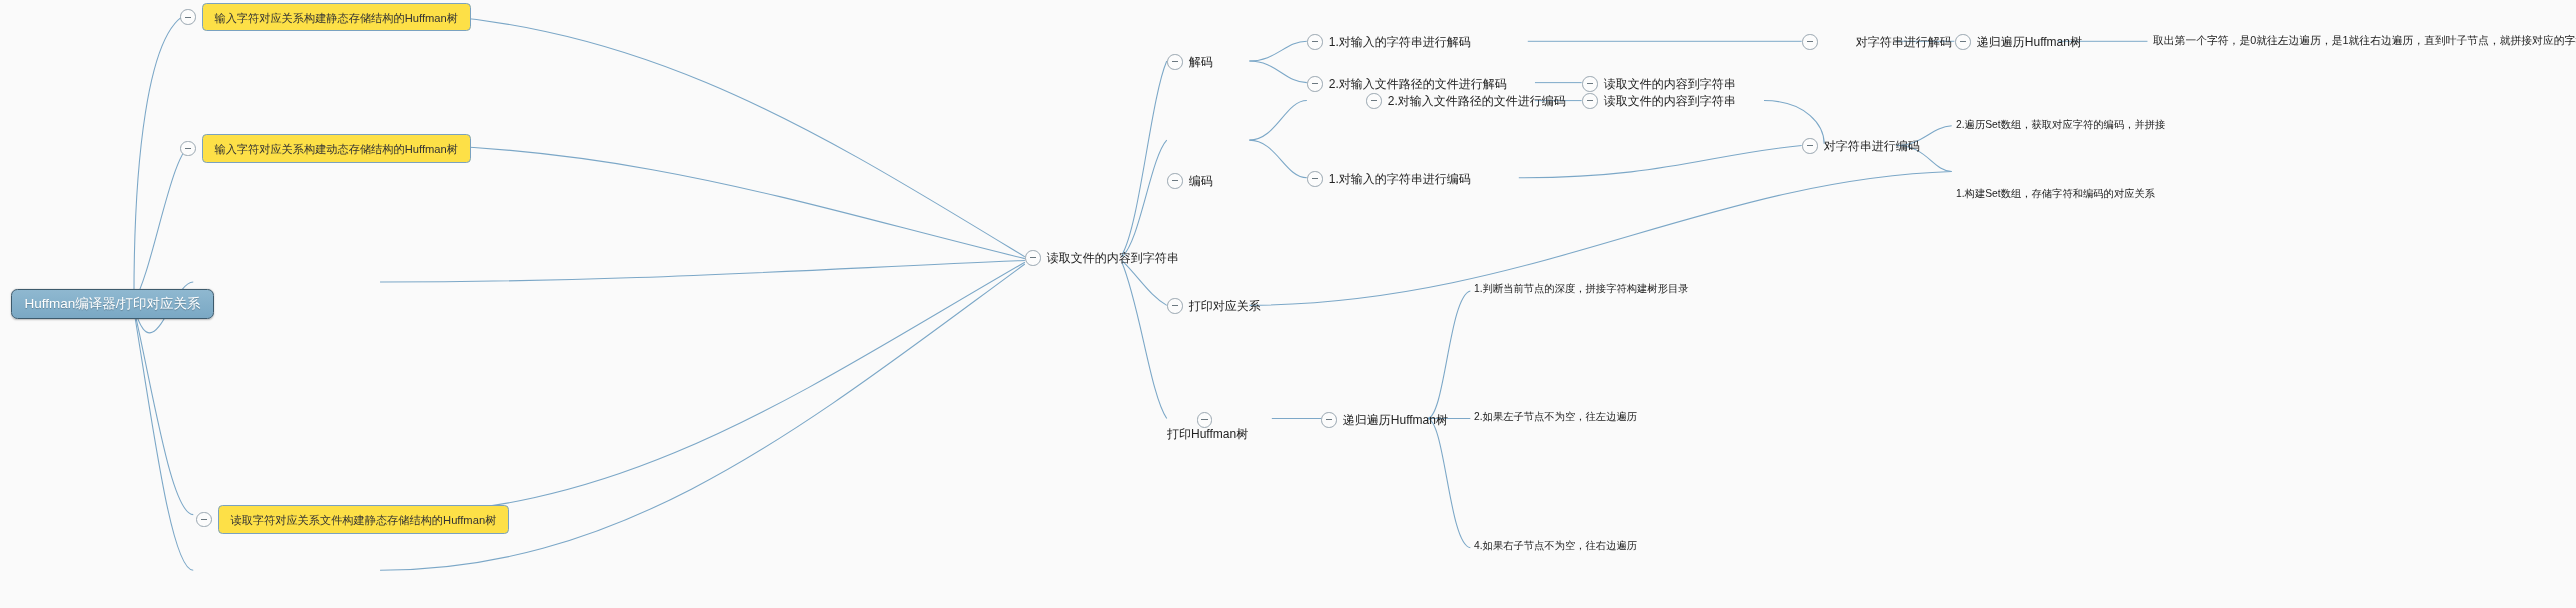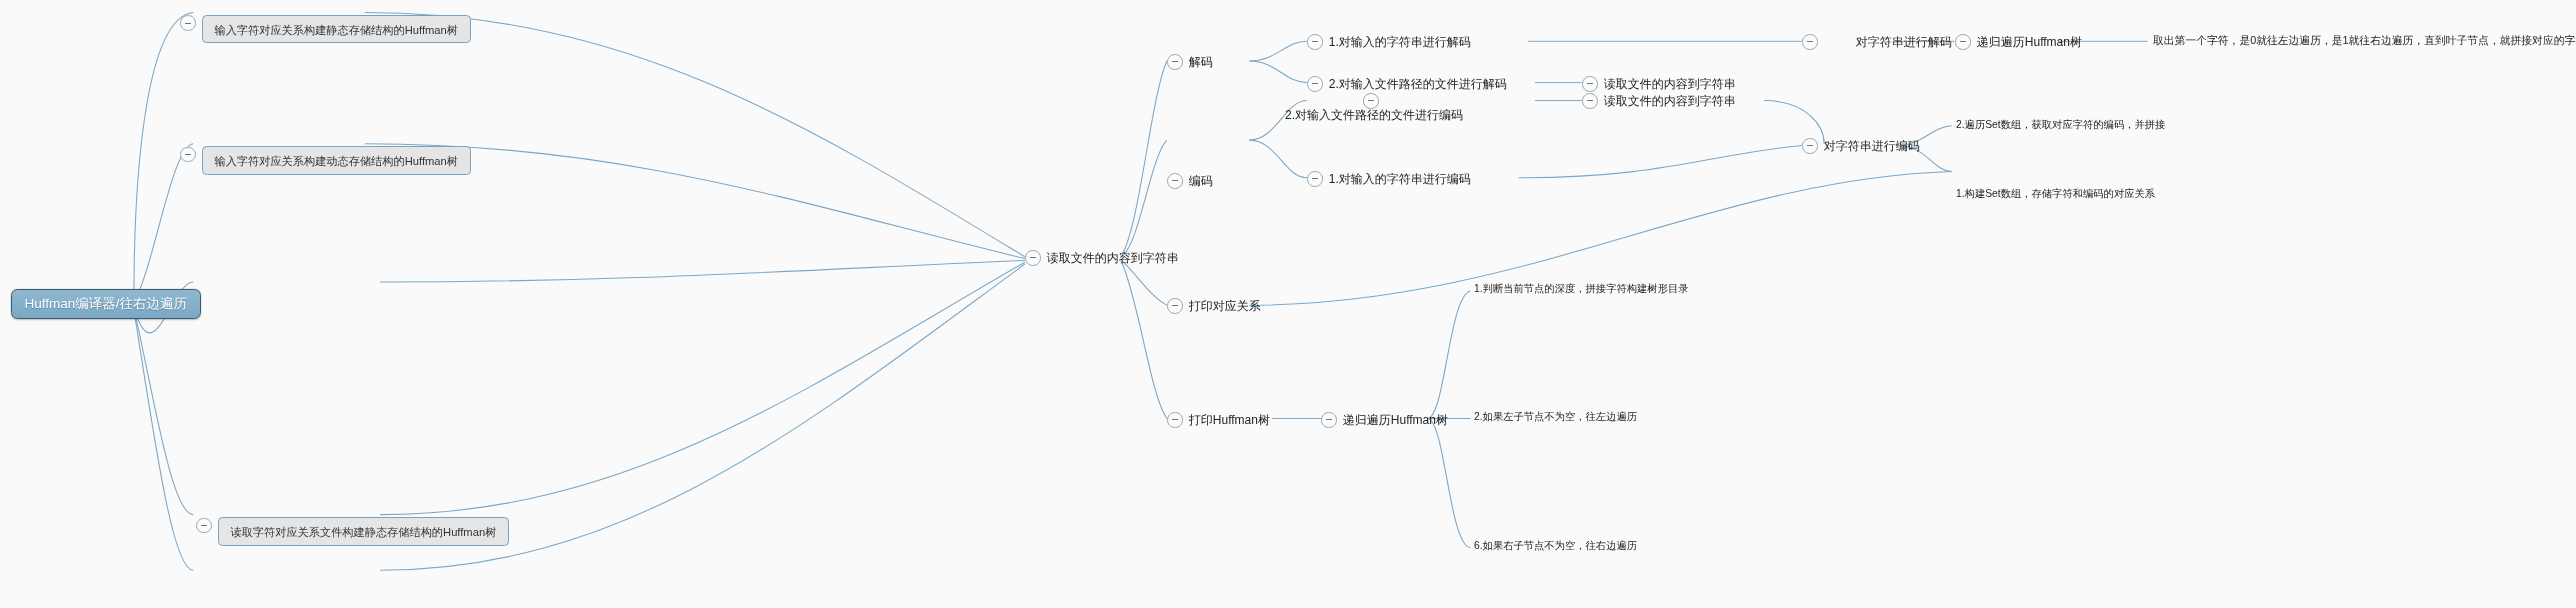--- a/index.html
+++ b/index.html
@@ -33,25 +33,24 @@
     border:1.8px solid #3d5a6c;
     border-radius:6.3px;
     box-shadow:0 0.9px 1.8px rgba(0,0,0,.25);
     padding:7.2px 12.6px;
     display:flex;align-items:center;justify-content:center;
   }
   .root .label{color:#ffffff;font-size:13.5px;text-shadow:0 0.9px 0.9px rgba(0,0,0,.25);}
 
   
   .boxed{
-    background:#e5e5e5;
+    background:#fde047;
     border:0.9px solid #7aa2c0;
     border-radius:4.5px;
     padding:5.4px 11.7px;
-    margin-top:12px;
   }
   .boxed .label{color:#333;font-size:11.2px;}
 
   
   .plain .label{font-size:12px;color:#222;}
   
   .leaf .label{font-size:10.8px;color:#222;}
   .tiny .label{font-size:10.3px;color:#222;}
 </style>
 </head>
@@ -106,21 +105,21 @@
 
       <path d="M1415 466 L 1470 466" stroke-width="1.1"></path>
 
       <path d="M1588 466 C 1608 466, 1612 330, 1636 324"></path>
       <path d="M1588 466 L 1636 466" stroke-width="1.1"></path>
       <path d="M1588 466 C 1608 466, 1612 606, 1636 610"></path>
     </g>
   </svg>
 
   <div class="root" style="left:10.8px;top:289px;">
-    <span class="label">Huffman编译器/往右边遍历</span>
+    <span class="label">Huffman编译器/打印对应关系</span>
   </div>
 
   <div class="node" style="left:180px;top:2.7px;">
     <span class="toggle">
         <i></i>
       </span>
     <span class="boxed"><span class="label">输入字符对应关系构建静态存储结构的Huffman树</span></span>
   </div>
 
   <div class="node" style="left:180px;top:134px;">
@@ -191,21 +190,21 @@
     <span class="label">取出第一个字符，是0就往左边遍历，是1就往右边遍历，直到叶子节点，就拼接对应的字符到解码后的字符串中</span>
   </div>
 
   <div class="node plain" style="left:1167px;top:133px;margin-top:40px;">
     <span class="toggle">
         <i></i>
       </span>
     <span class="label">编码</span>
   </div>
 
-  <div class="node plain" style="left:1285px;top:93px;flex-direction:column;">
+  <div class="node plain" style="left:1366px;top:93px;">
     <span class="toggle">
         <i></i>
       </span>
     <span class="label">2.对输入文件路径的文件进行编码</span>
   </div>
 
   <div class="node plain" style="left:1307px;top:171px;">
     <span class="toggle">
         <i></i>
       </span>
@@ -234,21 +233,21 @@
     <span class="label">1.构建Set数组，存储字符和编码的对应关系</span>
   </div>
 
   <div class="node plain" style="left:1167px;top:298px;">
     <span class="toggle">
         <i></i>
       </span>
     <span class="label">打印对应关系</span>
   </div>
 
-  <div class="node plain" style="left:1167px;top:412px;">
+  <div class="node plain" style="left:1167px;top:412px;flex-direction:column;">
     <span class="toggle">
         <i></i>
       </span>
     <span class="label">打印Huffman树</span>
   </div>
 
   <div class="node plain" style="left:1321px;top:412px;">
     <span class="toggle">
         <i></i>
       </span>
@@ -257,17 +256,17 @@
 
   <div class="node tiny" style="left:1474px;top:284px;">
     <span class="label">1.判断当前节点的深度，拼接字符构建树形目录</span>
   </div>
 
   <div class="node tiny" style="left:1474px;top:412px;">
     <span class="label">2.如果左子节点不为空，往左边遍历</span>
   </div>
 
   <div class="node tiny" style="left:1474px;top:541px;">
-    <span class="label">6.如果右子节点不为空，往右边遍历</span>
+    <span class="label">4.如果右子节点不为空，往右边遍历</span>
   </div>
 
 </div>
 
 
 </body></html>

